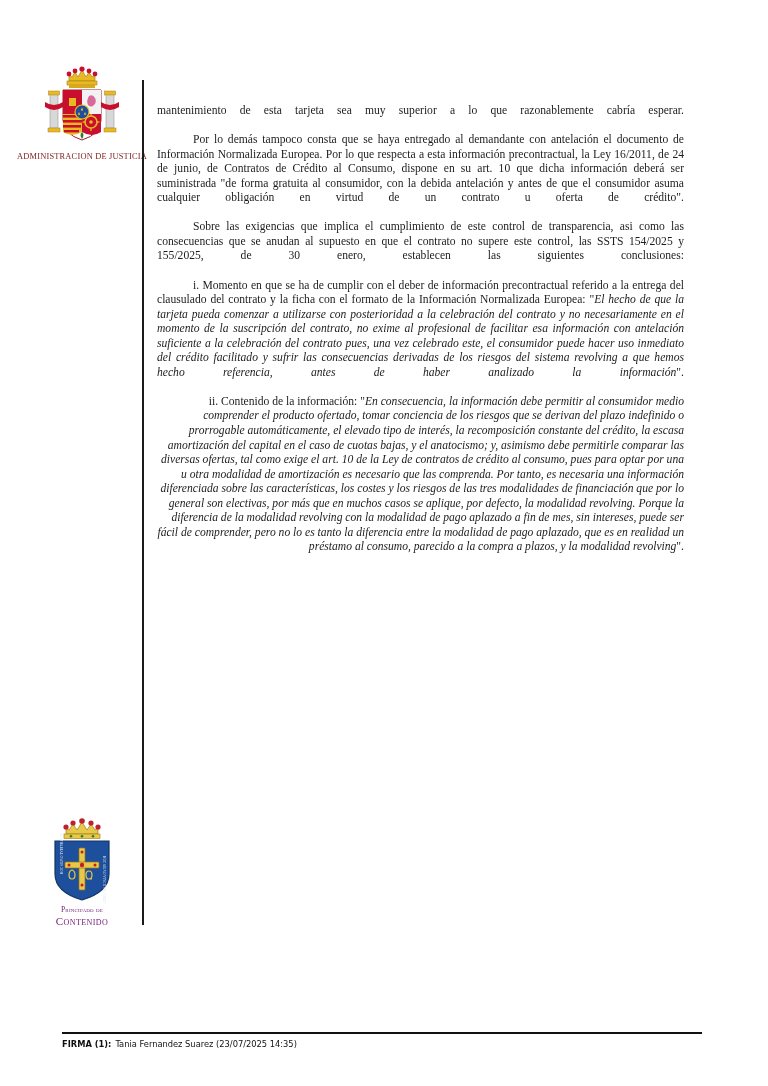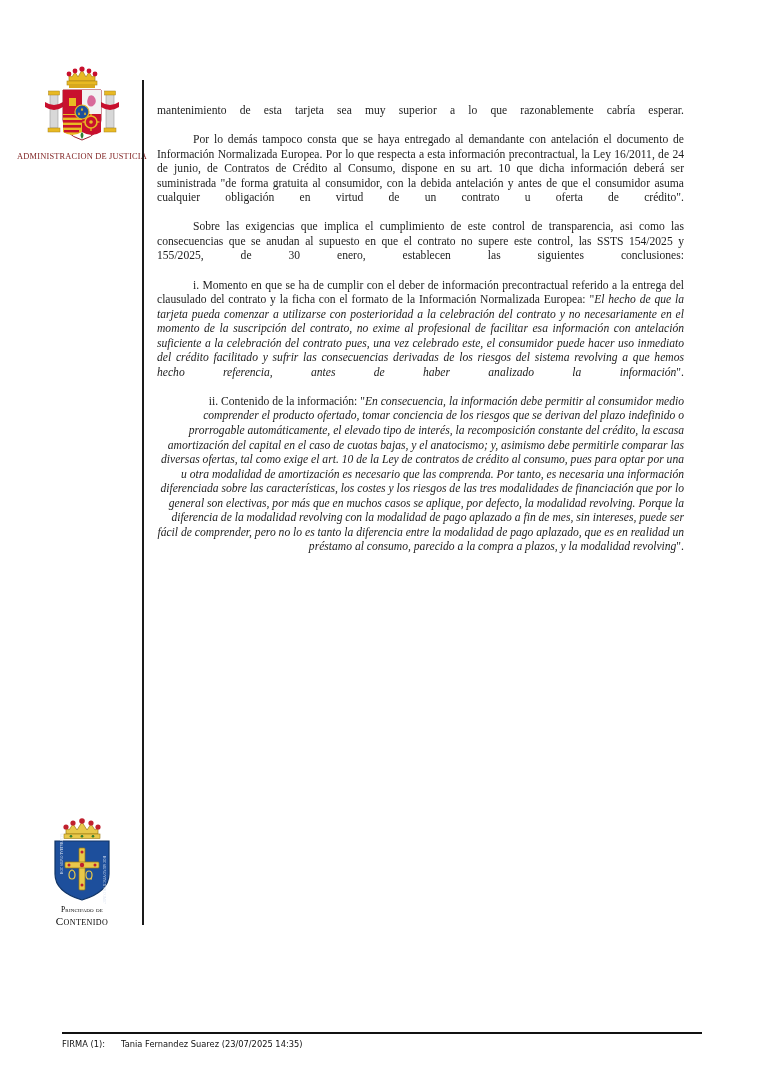--- a/index.html
+++ b/index.html
@@ -33,21 +33,21 @@
     font-variant: small-caps;
     letter-spacing: 0.2px;
     line-height: 1.12;
   }
   #justicia-caption {
     color: #7d1d1d;
     font-size: 8.4px;
     margin-top: 2px;
   }
   #asturias-caption {
-    color: #000000;
+    color: #701a75;
     margin-top: 2px;
   }
   #asturias-caption .cap-line1 { font-size: 7.6px; display: block; }
   #asturias-caption .cap-line2 { font-size: 11px; display: block; letter-spacing: 0.4px;}
 
   
   #vertical-rule {
     position: absolute;
     left: 142px;
     top: 80px;
@@ -99,22 +99,22 @@
   }
   #footer-signature {
     position: absolute;
     left: 62px;
     top: 1039px;
     font-family: "DejaVu Sans", "Liberation Sans", sans-serif;
     font-size: 8.3px;
     color: #111111;
     white-space: nowrap;
   }
-  #footer-signature .sig-label { font-weight: normal; margin-top: 10px; }
-  #footer-signature .sig-value { margin-left: 16px; }
+  #footer-signature .sig-label { font-weight: bold; margin-top: 10px; }
+  #footer-signature .sig-value { margin-left: 4px; }
 
   svg { display: block; margin: 0 auto; }
 </style>
 </head>
 <body>
 
 <div id="page">
 
   <div class="emblem-block" id="emblem-justicia">
     <span>

